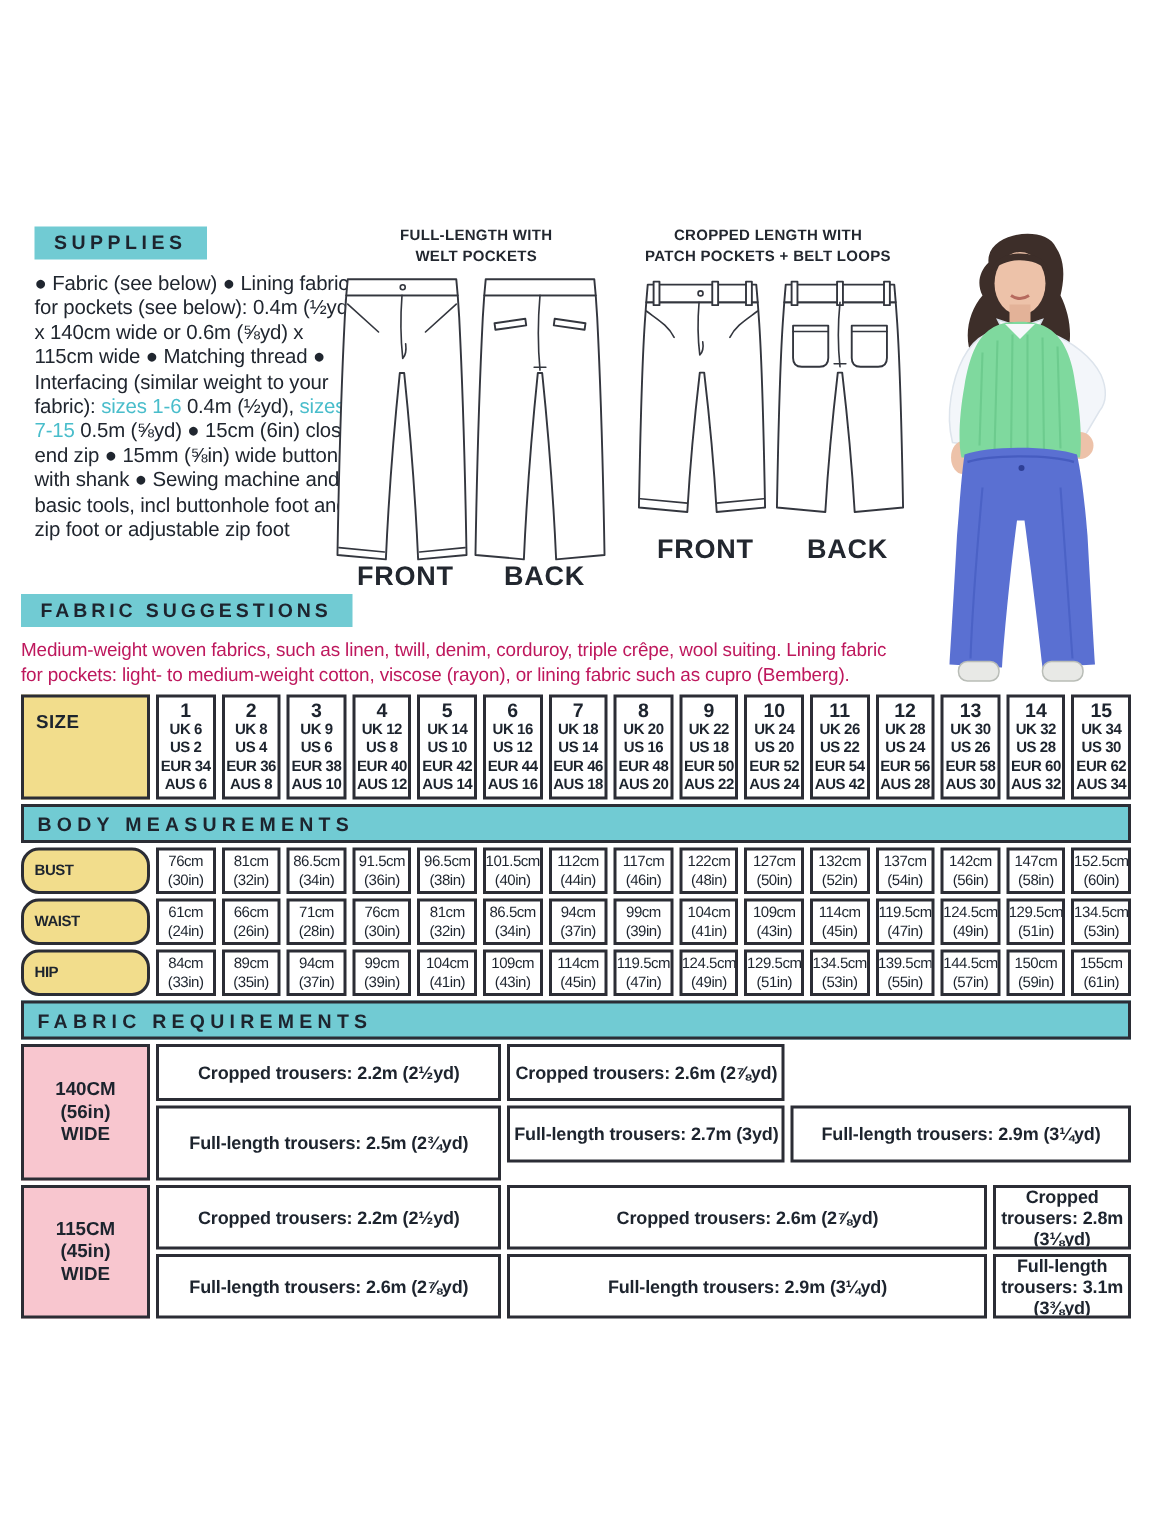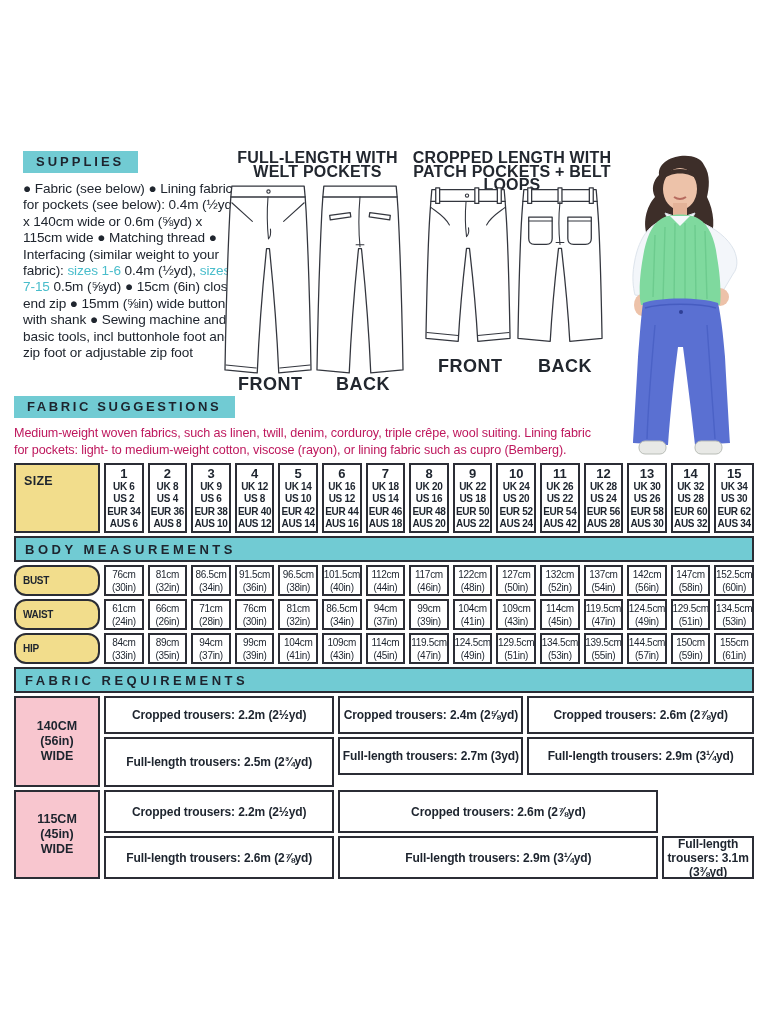--- a/index.html
+++ b/index.html
@@ -21,21 +21,21 @@
 
   
   .supplies-text{
     width:222px;font-size:13.6px;line-height:16.4px;color:#20262f;
     letter-spacing:-0.1px;
   }
   .teal-text{color:#49bdcb;}
 
   
   .diagram-caption{
-    font-size:16px;font-weight:bold;text-align:center;line-height:13.5px;
+    font-size:10px;font-weight:bold;text-align:center;line-height:13.5px;
     letter-spacing:0.2px;color:#22272f;
   }
   .fb-label{
     font-size:18px;font-weight:bold;letter-spacing:0.5px;color:#22272f;
     text-align:right;width:60px;
   }
 
   
   .fs-text{
     width:655px;font-size:12.6px;line-height:17px;color:#be185d;letter-spacing:-0.1px;
@@ -409,38 +409,40 @@
     </div>
   <div class="bar">FABRIC REQUIREMENTS</div>
   <div id="fr-groups">
       <div class="fr-group">
         <div class="fr-label pre">140CM
 (56in)
 WIDE</div>
         <div class="fr-right">
           <div class="fr-row" style="grid-template-columns: 35.9fr 28.8fr 35.3fr;">
             <div class="cell fr-cell pre" style="height: 38px;">Cropped trousers: 2.2m (2½yd)</div>
-            <div class="cell fr-cell pre" style="height: 38px;">Cropped trousers: 2.4m (2⅝yd)</div>
             <div class="cell fr-cell pre" style="height: 38px;">Cropped trousers: 2.6m (2⅞yd)</div>
           </div>
           <div class="fr-row" style="grid-template-columns: 35.9fr 28.8fr 35.3fr;">
             <div class="cell fr-cell pre" style="height: 50px;">Full-length trousers: 2.5m (2¾yd)</div>
             <div class="cell fr-cell pre" style="height: 38px;">Full-length trousers: 2.7m (3yd)</div>
             <div class="cell fr-cell pre" style="height: 38px;">Full-length trousers: 2.9m (3¼yd)</div>
           </div>
         </div>
       </div>
       <div class="fr-group">
         <div class="fr-label pre">115CM
 (45in)
 WIDE</div>
         <div class="fr-right">
           <div class="fr-row" style="grid-template-columns: 35.9fr 49.8fr 14.3fr;">
             <div class="cell fr-cell pre" style="height: 43px;">Cropped trousers: 2.2m (2½yd)</div>
             <div class="cell fr-cell pre" style="height: 43px;">Cropped trousers: 2.6m (2⅞yd)</div>
+            <div class="cell fr-cell pre" style="height: 43px;">Cropped
+trousers: 2.8m
+(3⅛yd)</div>
           </div>
           <div class="fr-row" style="grid-template-columns: 35.9fr 49.8fr 14.3fr;">
             <div class="cell fr-cell pre" style="height: 43px;">Full-length trousers: 2.6m (2⅞yd)</div>
             <div class="cell fr-cell pre" style="height: 43px;">Full-length trousers: 2.9m (3¼yd)</div>
             <div class="cell fr-cell pre" style="height: 43px;">Full-length
 trousers: 3.1m
 (3⅜yd)</div>
           </div>
         </div>
       </div>

